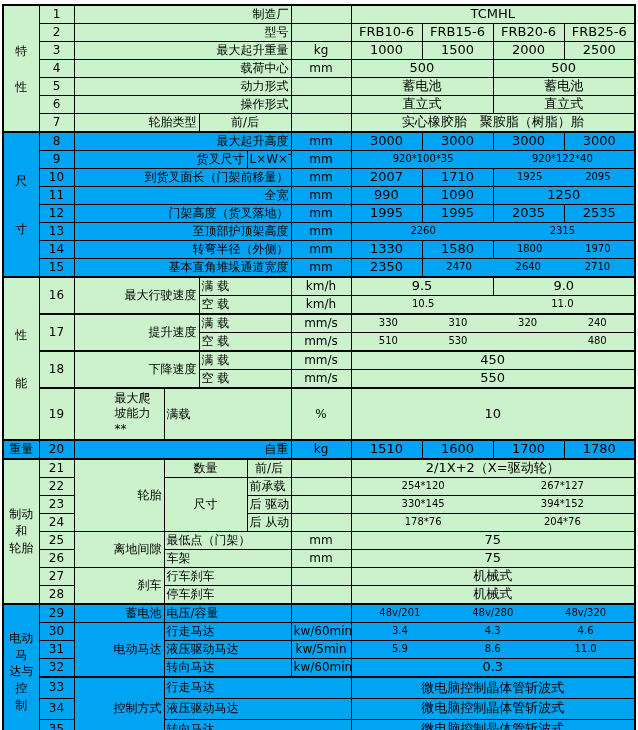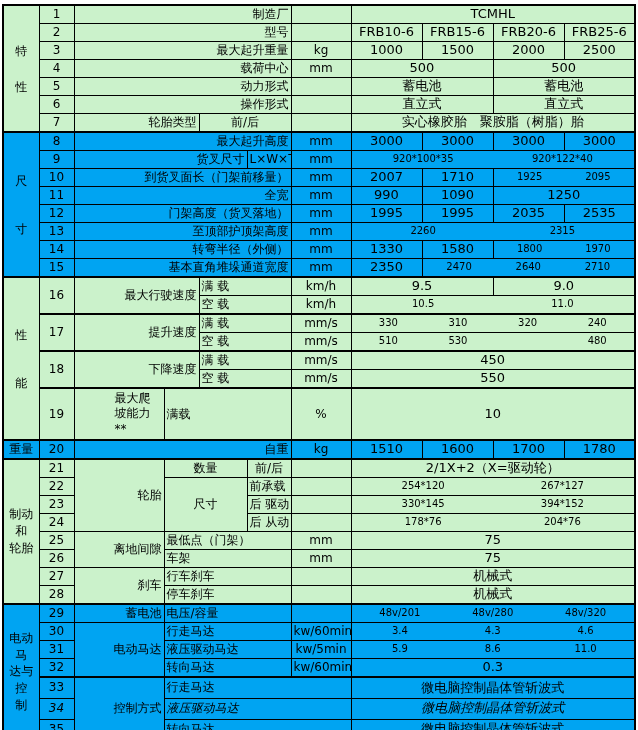--- a/index.html
+++ b/index.html
@@ -394,21 +394,21 @@
           <td colspan="3" class="sub">转向马达</td>
           <td class="unit">kw/60min</td>
           <td colspan="4" class="val">0.3</td>
         </tr>
         <tr class="b thick" style="height: 21px;">
           <td class="num">33</td>
           <td rowspan="3" class="lbl">控制方式</td>
           <td colspan="4" class="sub">行走马达</td>
           <td colspan="4" class="val">微电脑控制晶体管斩波式</td>
         </tr>
-        <tr class="b" style="height: 21px; font-style: italic;">
+        <tr class="b" style="height: 21px;">
           <td class="num">34</td>
           <td colspan="4" class="sub">液压驱动马达</td>
           <td colspan="4" class="val">微电脑控制晶体管斩波式</td>
         </tr>
         <tr class="b" style="height: 21px;">
           <td class="num">35</td>
           <td colspan="4" class="sub">转向马达</td>
           <td colspan="4" class="val">微电脑控制晶体管斩波式</td>
         </tr>
       </tbody>

